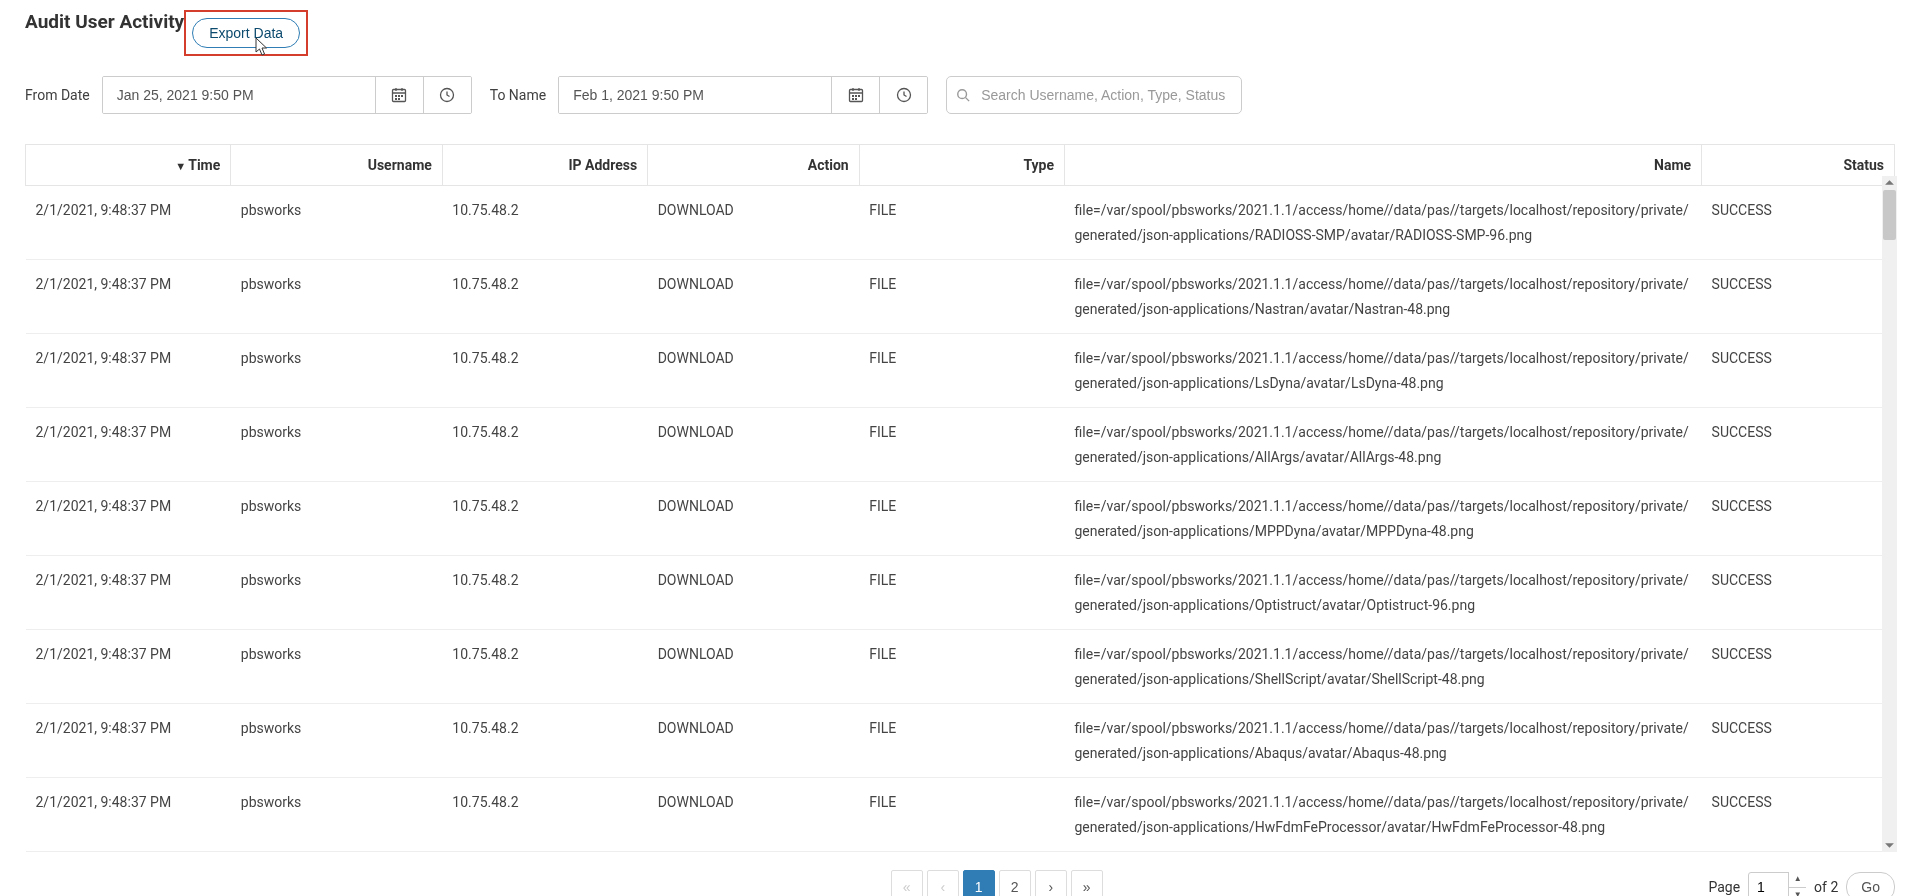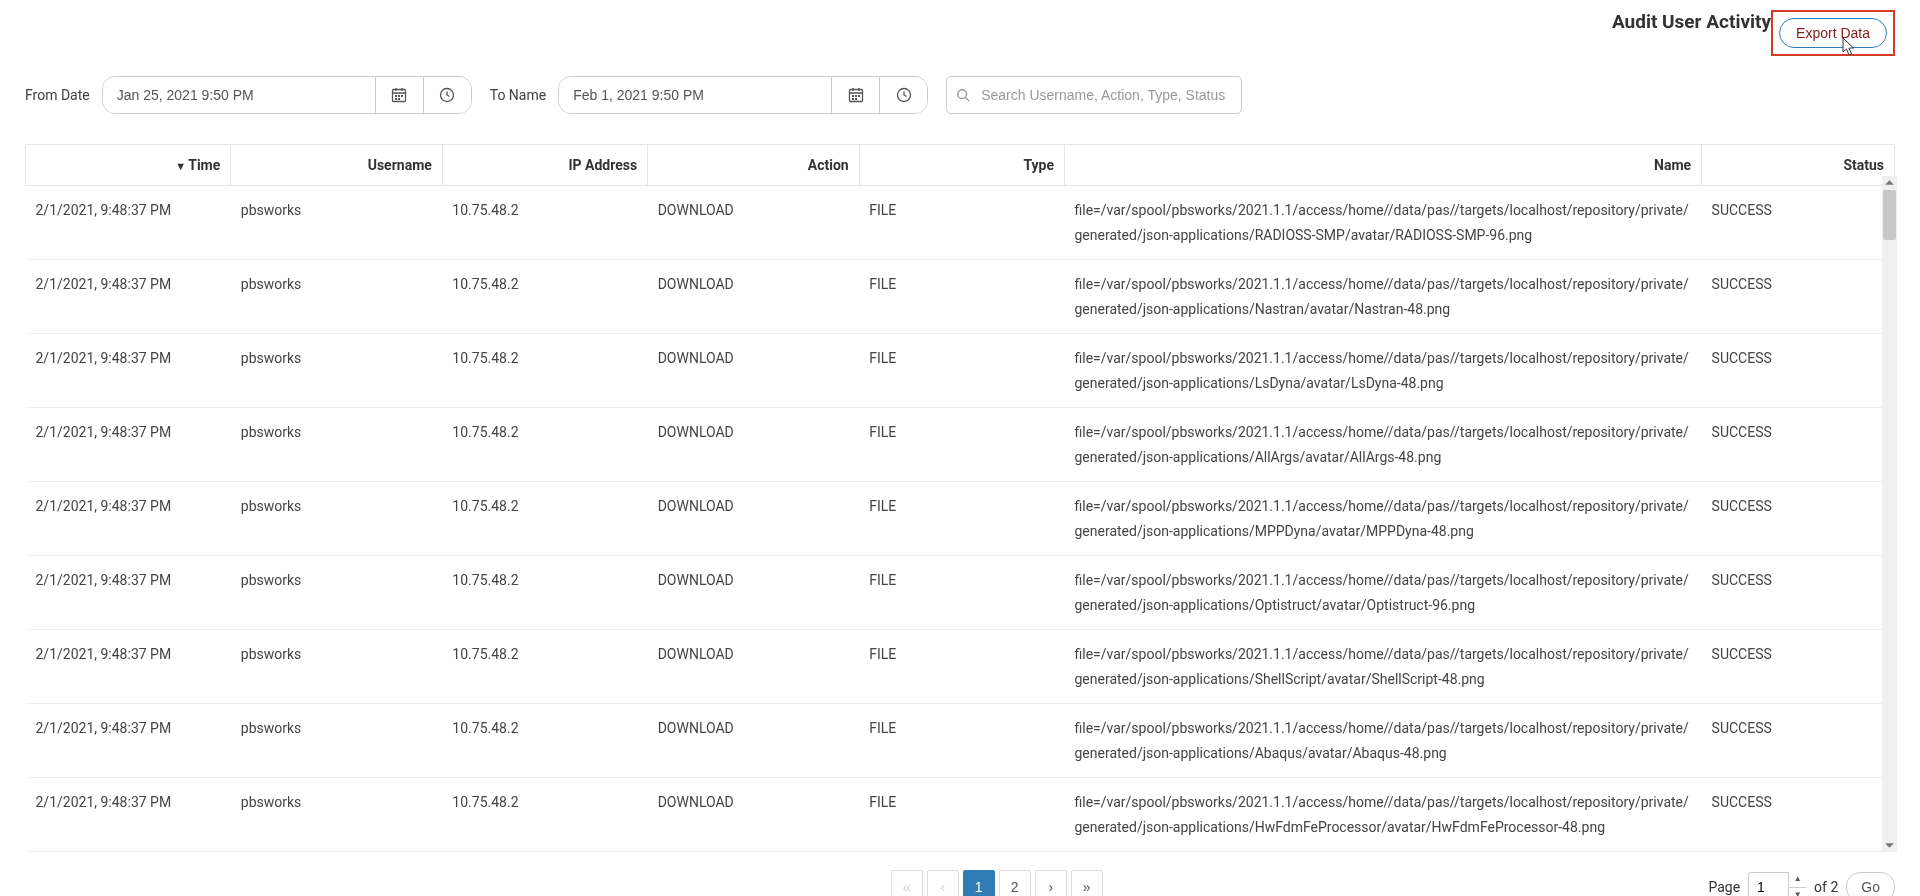--- a/index.html
+++ b/index.html
@@ -1,27 +1,27 @@
 <!DOCTYPE html>
 <html><head>
 <meta charset="utf-8">
 <style>
 * { box-sizing: border-box; margin: 0; padding: 0; }
 body { font-family: -apple-system, BlinkMacSystemFont, "Segoe UI", Roboto, Arial, sans-serif; font-size: 14px; color: #333; background: #fff; }
 .container { padding: 10px 25px 20px 25px; }
-.header-row { display: flex; justify-content: flex-end; align-items: flex-start; margin-bottom: 20px; }
+.header-row { display: flex; justify-content: flex-start; align-items: flex-start; margin-bottom: 20px; }
 .page-title { font-size: 19px; font-weight: 700; color: #333; }
 .export-wrap { position: relative; border: 2px solid #d43c2c; padding: 6px; }
-.export-btn { background: #fff; border: 1px solid #2f7db4; color: #7f1d1d; padding: 6px 16px; border-radius: 16px; font-size: 14px; cursor: pointer; }
+.export-btn { background: #fff; border: 1px solid #2f7db4; color: #0c4a6e; padding: 6px 16px; border-radius: 16px; font-size: 14px; cursor: pointer; }
 .cursor-img { position: absolute; bottom: -4px; right: 36px; pointer-events: none; }
 
 .filter-row { display: flex; align-items: center; gap: 18px; margin-bottom: 30px; }
 .filter-group { display: flex; align-items: center; gap: 12px; }
 .filter-label { font-size: 14px; color: #404040; }
-.date-box { display: flex; border: 1px solid #ccc; border-radius: 13px; overflow: hidden; }
+.date-box { display: flex; border: 1px solid #ccc; border-radius: 2px; overflow: hidden; }
 .date-input { border: none; outline: none; padding: 10px 14px; font-size: 14px; width: 272px; color: #555; }
 .icon-btn { width: 48px; border: none; border-left: 1px solid #ccc; background: #fff; cursor: pointer; display: flex; align-items: center; justify-content: center; color: #555; }
 .search-input { border: 1px solid #ccc; border-radius: 5px; padding: 10px 14px 10px 34px; font-size: 14px; width: 296px; background: #fff; color: #555; }
 .search-wrap { position: relative; }
 .search-wrap .search-icon { position: absolute; left: 10px; top: 50%; transform: translateY(-50%); color: #999; }
 .search-input::placeholder { color: #999; }
 
 .table { width: 100%; border-collapse: collapse; }
 .table th { text-align: right; font-weight: 700; padding: 12px 10px; border: 1px solid #e5e5e5; background: #fff; font-size: 14px; color: #333; }
 .table td { padding: 12px 10px; border-bottom: 1px solid #eee; font-size: 14px; vertical-align: top; line-height: 1.75; color: #444; }

